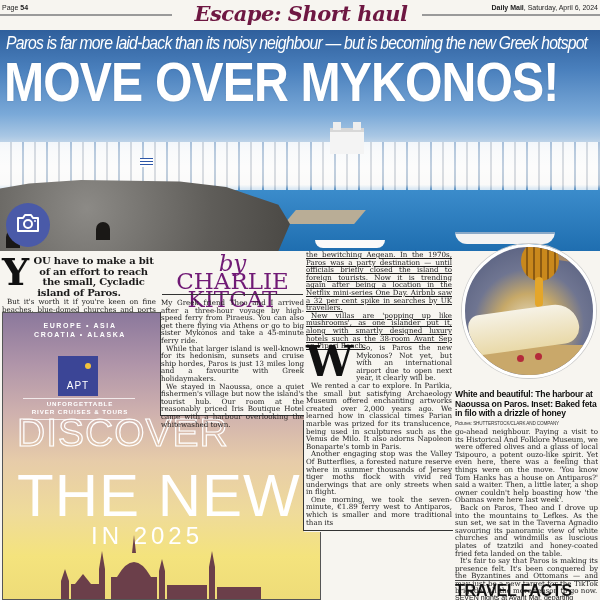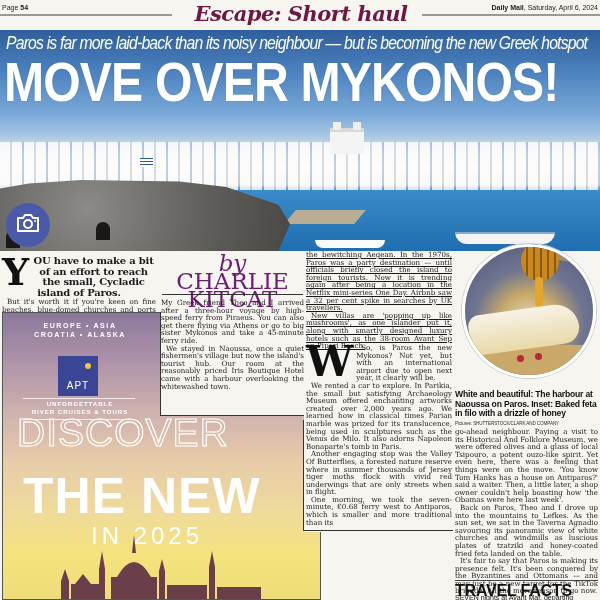--- a/index.html
+++ b/index.html
@@ -89,21 +89,21 @@
     background: linear-gradient(180deg, #8b789c 0%, #b095a9 18%, #cfb1ae 35%, #e7cca9 52%, #efdb9a 70%, #f4e37d 85%, #eedc78 100%); cursor: pointer; }
   .ad .dest { position: absolute; left: 0; top: 8px; width: 154px; text-align: center; font-family: "Liberation Sans", sans-serif; font-weight: bold; font-size: 7px; line-height: 9px; color: #fff; letter-spacing: 1.6px; }
   .ad .logo { position: absolute; left: 55px; top: 43px; width: 40px; height: 40px; background: #3b4596; }
   .ad .logo .dot { position: absolute; left: 27px; top: 7px; width: 6px; height: 6px; border-radius: 50%; background: #f3c33c; }
   .ad .logo .txt { position: absolute; left: 0; bottom: 5px; width: 40px; text-align: center; font-family: "Liberation Sans", sans-serif; font-size: 10px; color: #fff; letter-spacing: 1px; }
   .ad .tag-rule1, .ad .tag-rule2 { position: absolute; left: 20px; width: 112px; height: 1px; background: rgba(255,255,255,0.75); }
   .ad .tag-rule1 { top: 85px; }
   .ad .tag-rule2 { top: 106px; }
   .ad .tagline { position: absolute; left: 0; top: 87px; width: 154px; text-align: center; font-family: "Liberation Sans", sans-serif; font-weight: bold; font-size: 6.2px; line-height: 8px; color: #fff; letter-spacing: 0.9px; }
   .ad .discover { position: absolute; left: 14px; top: 92px; font-family: "Liberation Sans", sans-serif; font-weight: normal; font-size: 39px; line-height: 56px; color: transparent; -webkit-text-stroke: 1.2px #fff; letter-spacing: 1px; white-space: nowrap; }
-  .ad .thenew { position: absolute; left: 20px; top: 158px; font-family: "Liberation Sans", sans-serif; font-weight: bold; font-size: 50px; line-height: 50px; color: #fff; letter-spacing: 1px; white-space: nowrap; }
+  .ad .thenew { position: absolute; left: 14px; top: 158px; font-family: "Liberation Sans", sans-serif; font-weight: normal; font-size: 60px; line-height: 50px; color: #fff; letter-spacing: 1px; white-space: nowrap; }
   .ad .year { position: absolute; left: 88px; top: 209px; font-family: "Liberation Sans", sans-serif; font-size: 24px; color: #fff; letter-spacing: 4px; white-space: nowrap; }
   .ad .skyline { position: absolute; left: 58px; bottom: 0; width: 200px; height: 70px; }
   .ad-cut { position: absolute; left: 160px; top: 312px; width: 146px; height: 104px; background: #f7f5f0; border-left: 1px solid #333; border-bottom: 1px solid #333; }
   .ad-cut2 { position: absolute; left: 304px; top: 312px; width: 20px; height: 220px; background: #f7f5f0; }
   .box-line { position: absolute; left: 303px; top: 420px; width: 1px; height: 110px; background: #333; }
   .box-line2 { position: absolute; left: 303px; top: 530px; width: 150px; height: 1px; background: #333; }
 </style>
 </head>
 <body>
 
@@ -187,33 +187,34 @@
 <div class="box-line"></div>
 <div class="box-line2"></div>
 
 <div class="byline">
   <i>by</i> <span>CHARLIE KITCAT</span>
 </div>
 <div class="byline-rule"></div>
 
 <div class="col col2">
   <p class="noindent">My Greek friend Theo and I arrived after a three-hour voyage by high-speed ferry from Piraeus. You can also get there flying via Athens or go to big sister Mykonos and take a 45-minute ferry ride.</p>
+  <p>While that larger island is well-known for its hedonism, sunsets and cruise ship hordes, Paros is just 13 miles long and a favourite with Greek holidaymakers.</p>
   <p>We stayed in Naoussa, once a quiet fishermen's village but now the island's tourist hub. Our room at the reasonably priced Iris Boutique Hotel came with a harbour overlooking the whitewashed town.</p>
 </div>
 
 <div class="col col3">
   <p class="noindent">the bewitching Aegean. In the 1970s, Paros was a party destination — until officials briefly closed the island to foreign tourists. Now it is trending again after being a location in the Netflix mini-series One Day. Airbnb saw a 32 per cent spike in searches by UK travellers.</p>
   <p>New villas are 'popping up like mushrooms', as one islander put it, along with smartly designed luxury hotels such as the 38-room Avant Sep on Piperi Beach.</p>
 </div>
 <div class="col col3b">
   <span class="dropcapW">W</span>
   <p>So, is Paros the new Mykonos? Not yet, but with an international airport due to open next year, it clearly will be.</p>
   <p>We rented a car to explore. In Parikia, the small but satisfying Archaeology Museum offered enchanting artworks created over 2,000 years ago. We learned how in classical times Parian marble was prized for its translucence, being used in sculptures such as the Venus de Milo. It also adorns Napoleon Bonaparte's tomb in Paris.</p>
   <p>Another engaging stop was the Valley Of Butterflies, a forested nature reserve where in summer thousands of Jersey tiger moths flock with vivid red underwings that are only streets when in flight.</p>
-  <p>One morning, we took the seven-minute, €0.68 ferry west to Antiparos, which is smaller and more traditional than its</p>
+  <p>One morning, we took the seven-minute, €1.89 ferry west to Antiparos, which is smaller and more traditional than its</p>
 </div>
 
 <div class="inset">
   <div class="stick"></div>
   <div class="spoon"></div>
   <div class="drip"></div>
   <div class="plate"></div>
   <div class="feta"></div>
   <div class="pom1"></div>
   <div class="pom2"></div>

